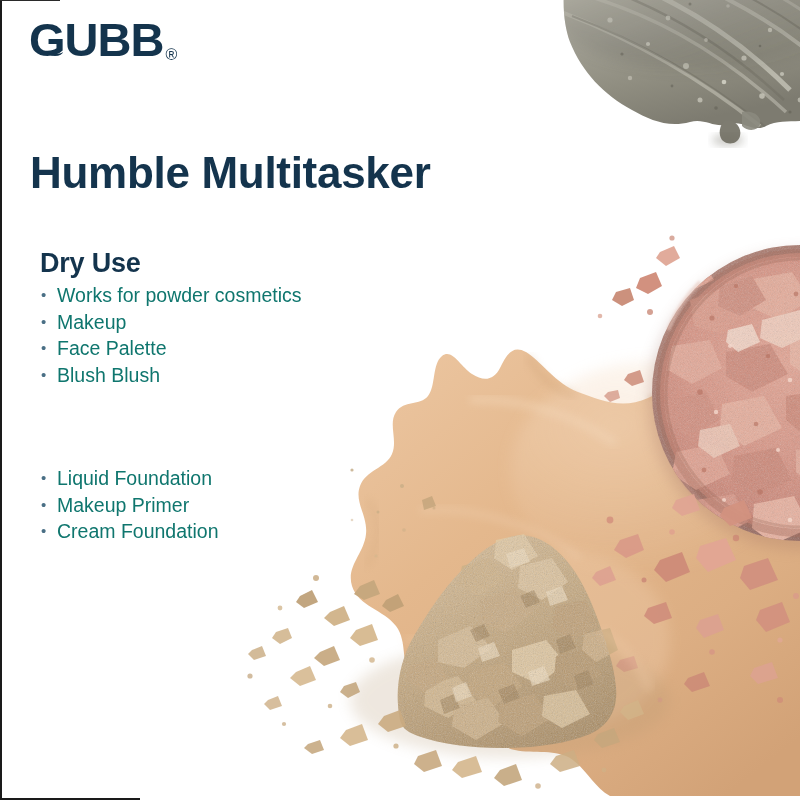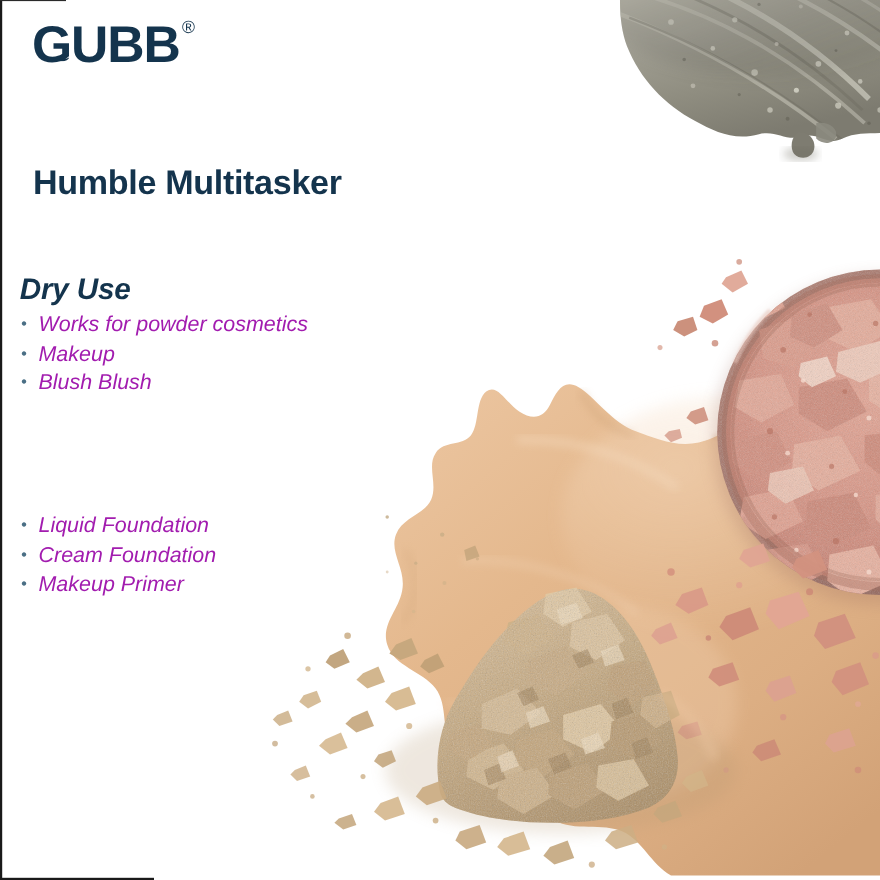--- a/index.html
+++ b/index.html
@@ -19,21 +19,21 @@
 
   
   #art { position:absolute; inset:0; z-index:1; pointer-events:none; }
 
   
   #content { position:absolute; inset:0; z-index:5; }
 
   
   .logo-wrap {
     position:absolute; left:29px; top:16px;
-    display:flex; align-items:flex-start;
+    display:flex; align-items:flex-end;
   }
   .logo-text {
     font-size:47px;
     font-weight:bold;
     letter-spacing:-1px;
     color:#14344d;
     line-height:1;
     font-family:"Liberation Sans", sans-serif;
   }
   .logo-reg {
@@ -48,42 +48,42 @@
     position:absolute;
     left:18px; top:31px;
     width:16px; height:9px;
     border-bottom:2.5px solid #14344d;
     border-radius:0 0 60% 60%;
   }
 
   
   .page-title {
     position:absolute; left:30px; top:148px;
-    font-size:31px;
+    font-size:44px;
     font-weight:bold;
     color:#14344d;
     letter-spacing:-0.3px;
   }
 
   
-  .section { position:absolute; left:18px;font-style:italic; }
+  .section { position:absolute; left:40px; }
   .section-dry { top:248px; }
   .section-wet { top:465px; }
 
   .section-heading {
     font-size:27px;
     font-weight:bold;
     color:#14344d;
     letter-spacing:-0.2px;
     margin-bottom:3px;
   }
   .bullet-list { list-style:none; }
   .bullet-item {
     font-size:19.5px;
-    color:#a21caf;
+    color:#0f766e;
     line-height:26.5px;
     position:relative;
     padding-left:17px;
     white-space:nowrap;
   }
   .bullet-item::before {
     content:"\2022";
     position:absolute;
     left:1px; top:0;
     font-size:15px;
@@ -526,29 +526,30 @@
       <span class="logo-swoosh"></span>
     </div>
 
     <h1 class="page-title">Humble Multitasker</h1>
 
     <div class="section section-dry">
       <h2 class="section-heading">Dry Use</h2>
       <ul class="bullet-list">
         <li class="bullet-item">Works for powder cosmetics</li>
         <li class="bullet-item">Makeup</li>
+        <li class="bullet-item">Face Palette</li>
         <li class="bullet-item">Blush Blush</li>
       </ul>
     </div>
 
     <div class="section section-wet">
       <ul class="bullet-list">
         <li class="bullet-item">Liquid Foundation</li>
+        <li class="bullet-item">Makeup Primer</li>
         <li class="bullet-item">Cream Foundation</li>
-        <li class="bullet-item">Makeup Primer</li>
       </ul>
     </div>
 
   </div>
 
   <div class="frame-left"></div>
   <div class="frame-bottom"></div>
   <div class="frame-top"></div>
 
 </div>

